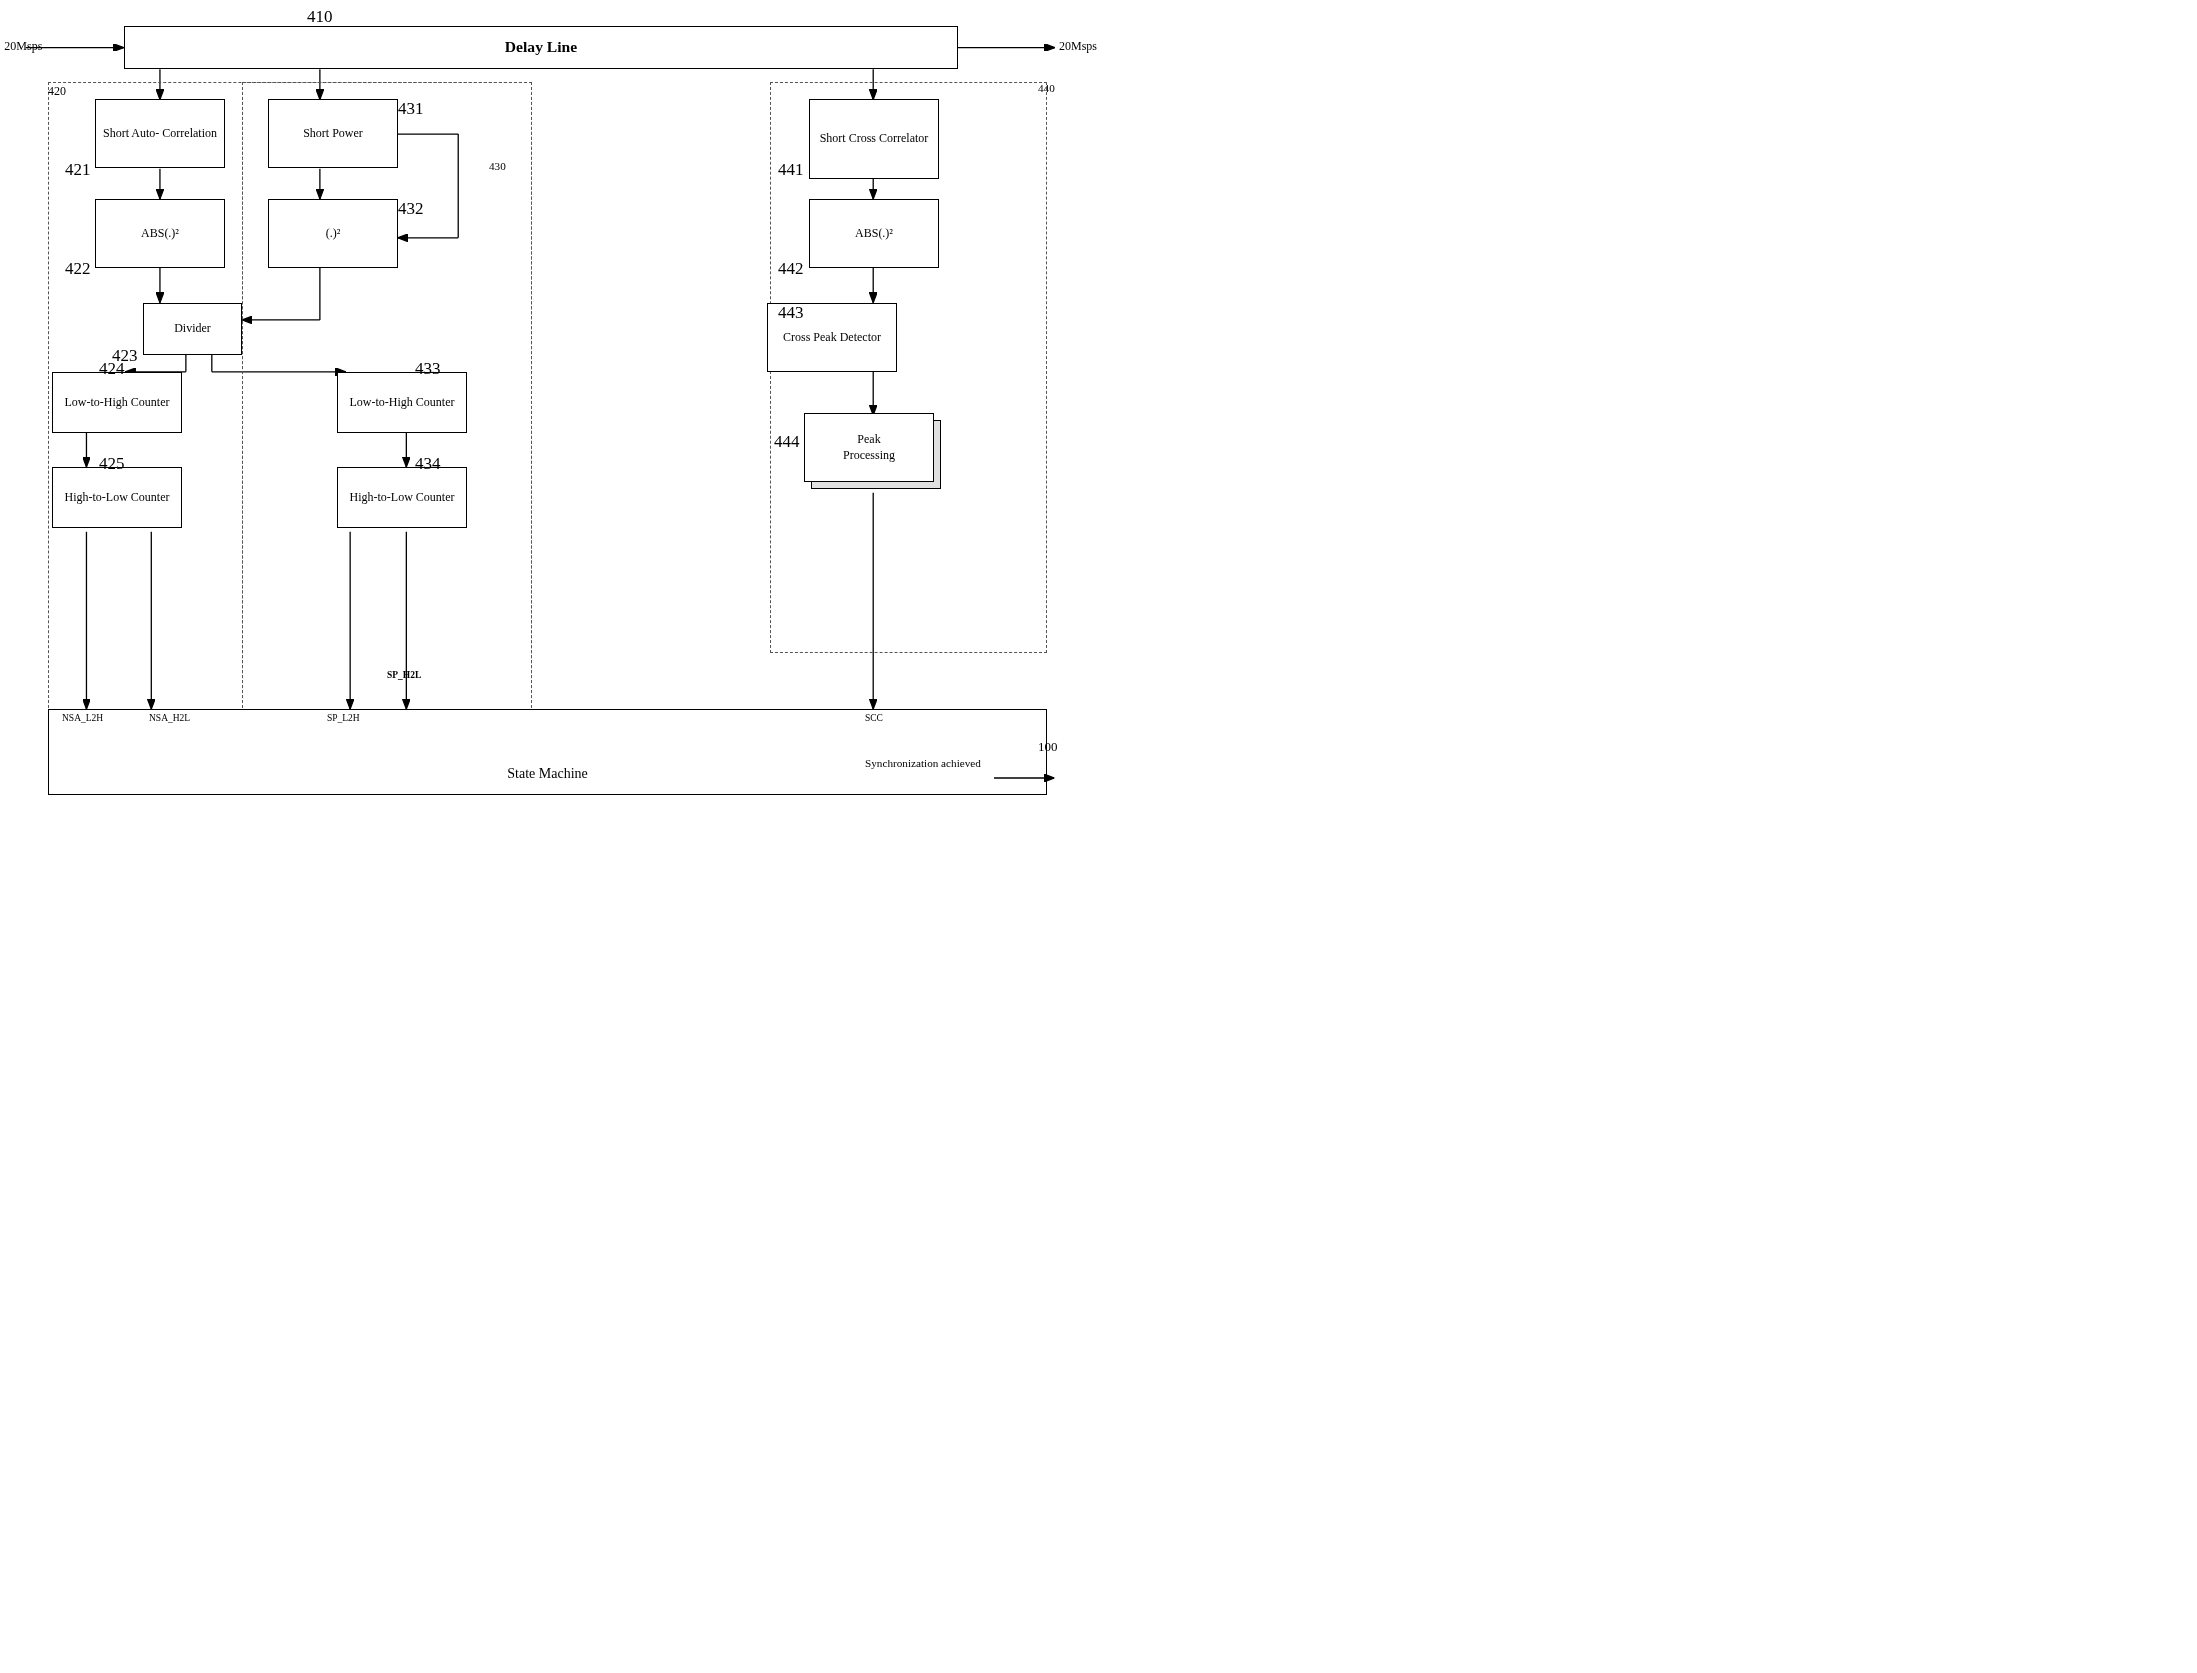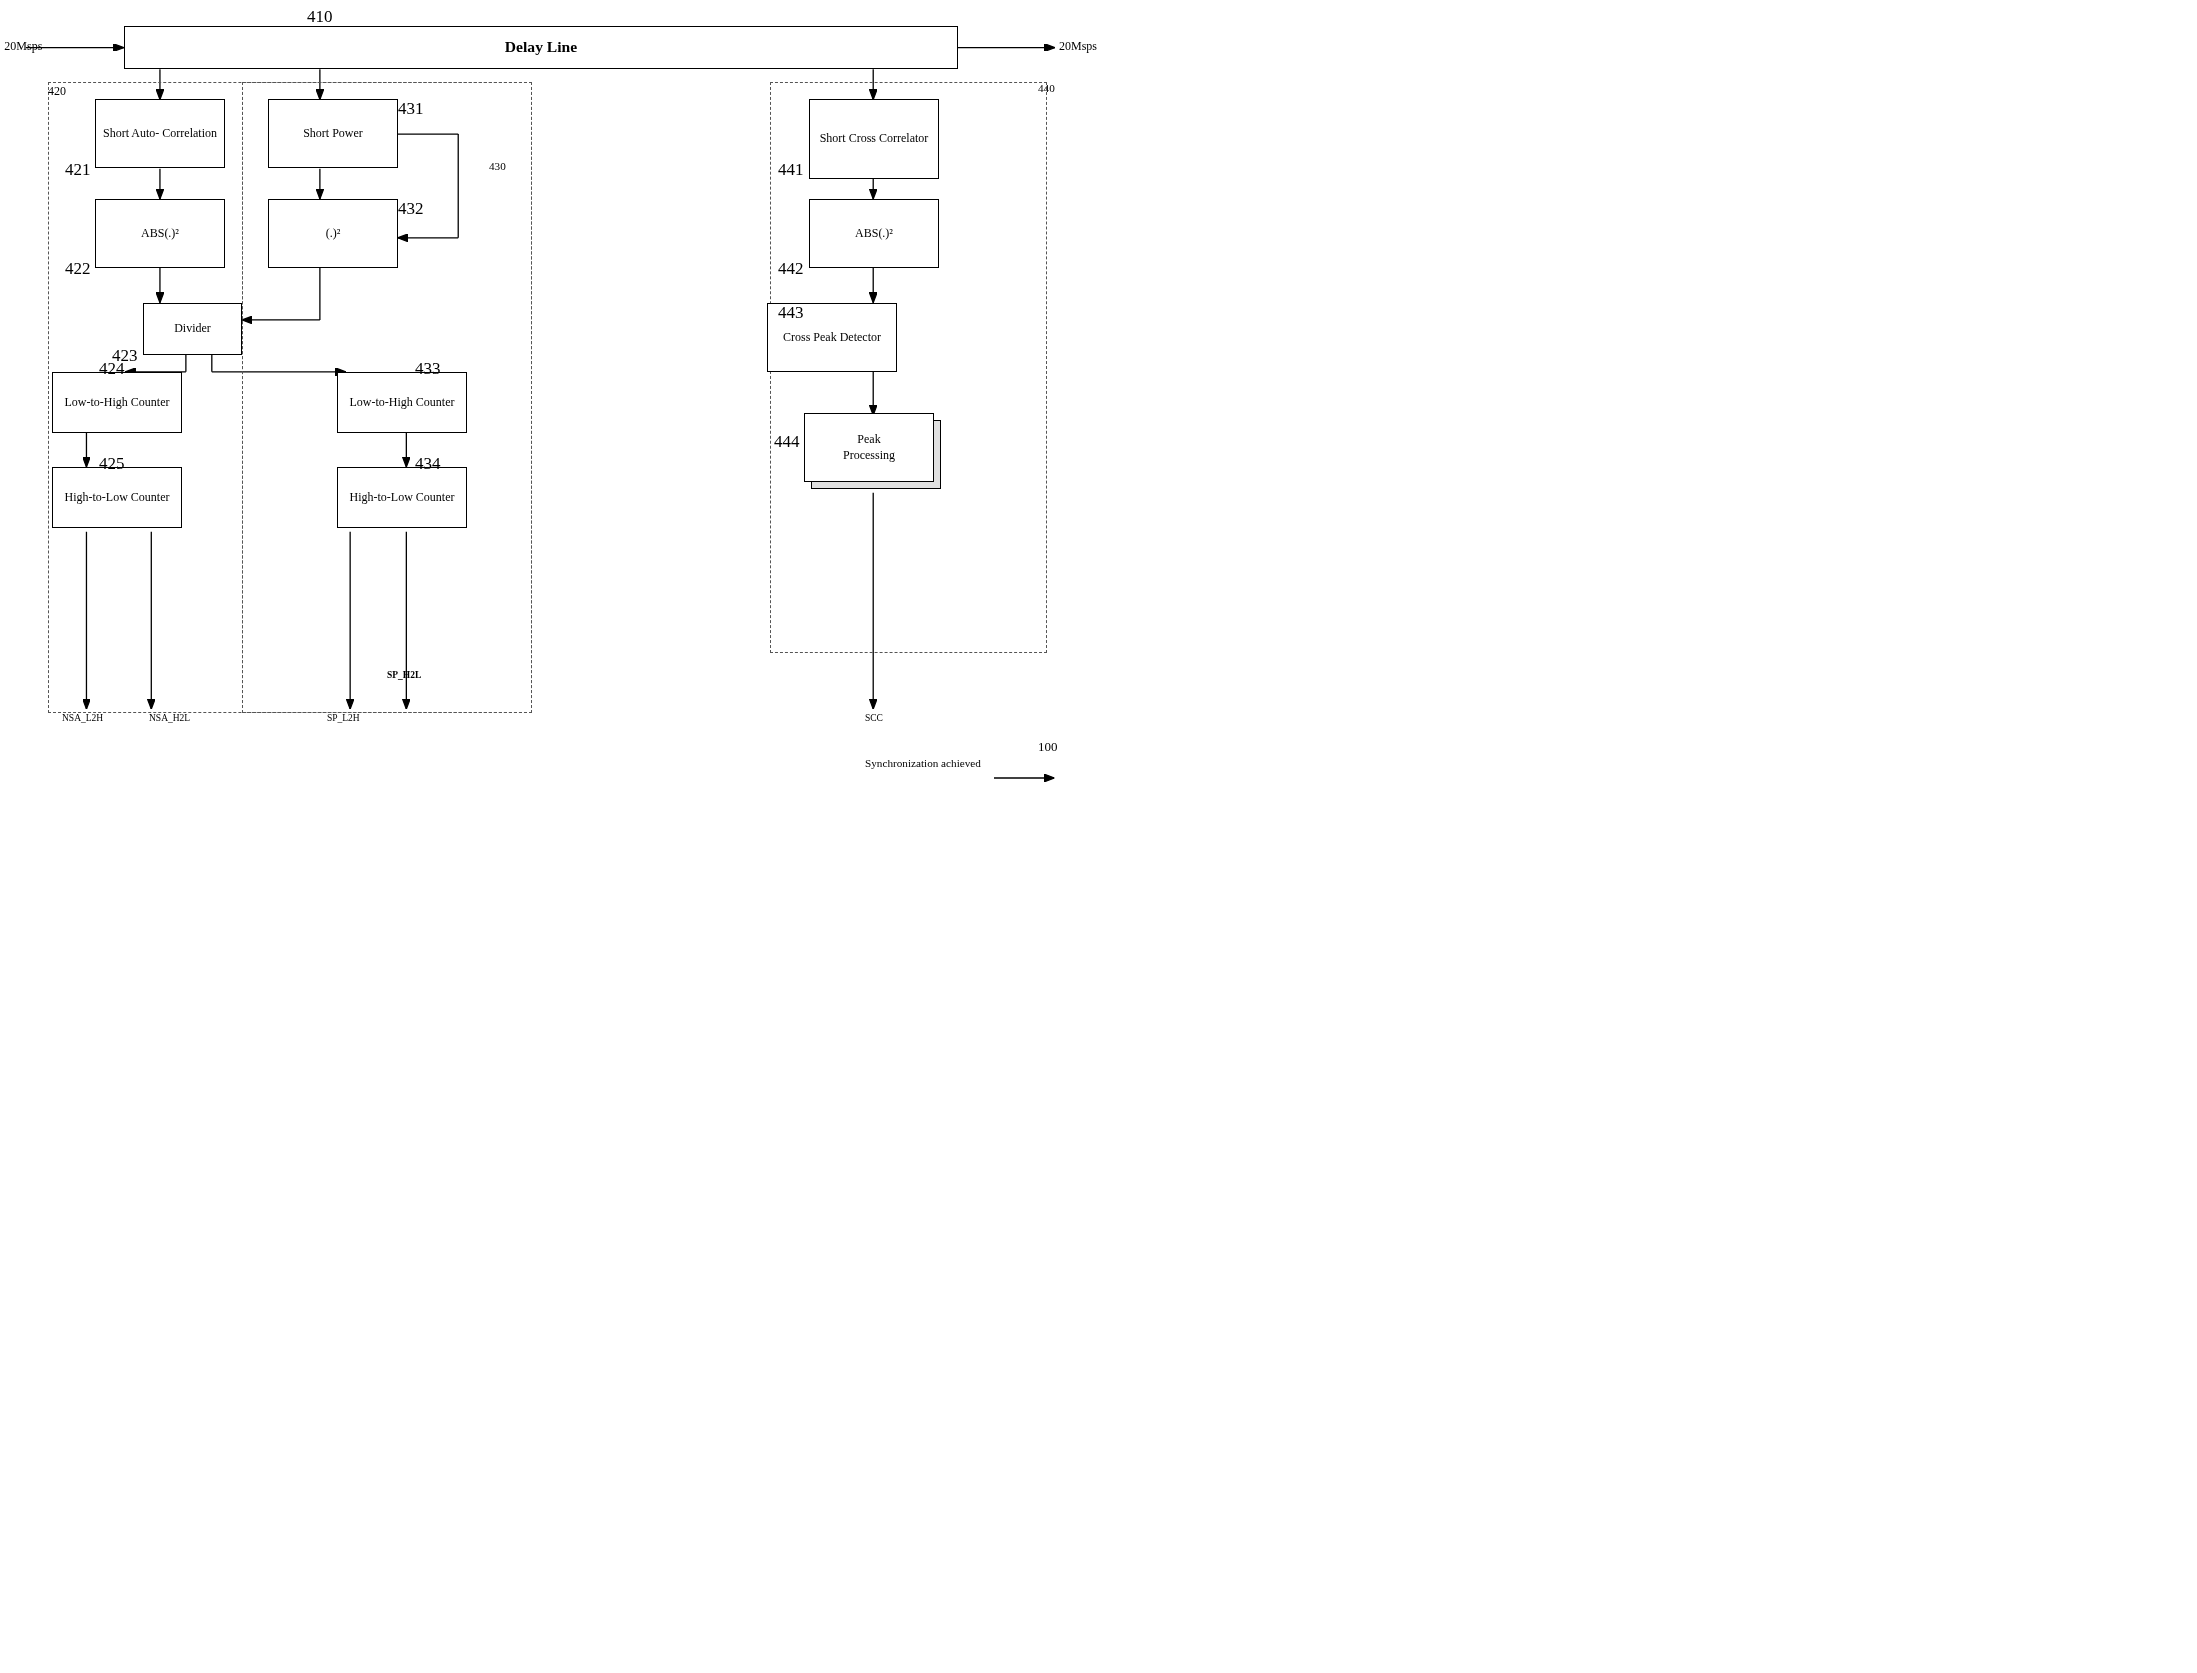--- a/index.html
+++ b/index.html
@@ -234,20 +234,23 @@
 
   <div class="box-shadow" style="left:813px; top:422px; width:130px; height:69px; left:811px; top:420px;">
     <span>Peak
 Processing</span>
   </div>
   <div class="box" style="left:804px; top:413px; width:130px; height:69px;">
     <span>Peak<br>Processing</span>
   </div>
   <div class="label" style="left:774px; top:432px;">444</div>
 
+  <div class="box" style="left:48px; top:709px; width:999px; height:86px;">
+    <span style="position:absolute; bottom:10.4px; left:50%; transform:translateX(-50%); font-size:14px;">State Machine</span>
+  </div>
 
   <div class="label-sm" style="left:62px; top:713px;">
     <span>NSA_L2H</span>
   </div>
 
   <div class="label-sm" style="left:113px; top:713px;margin-left:36px;">
     <span>NSA_H2L</span>
   </div>
 
   <div class="label-sm" style="left:327px; top:713px;">

